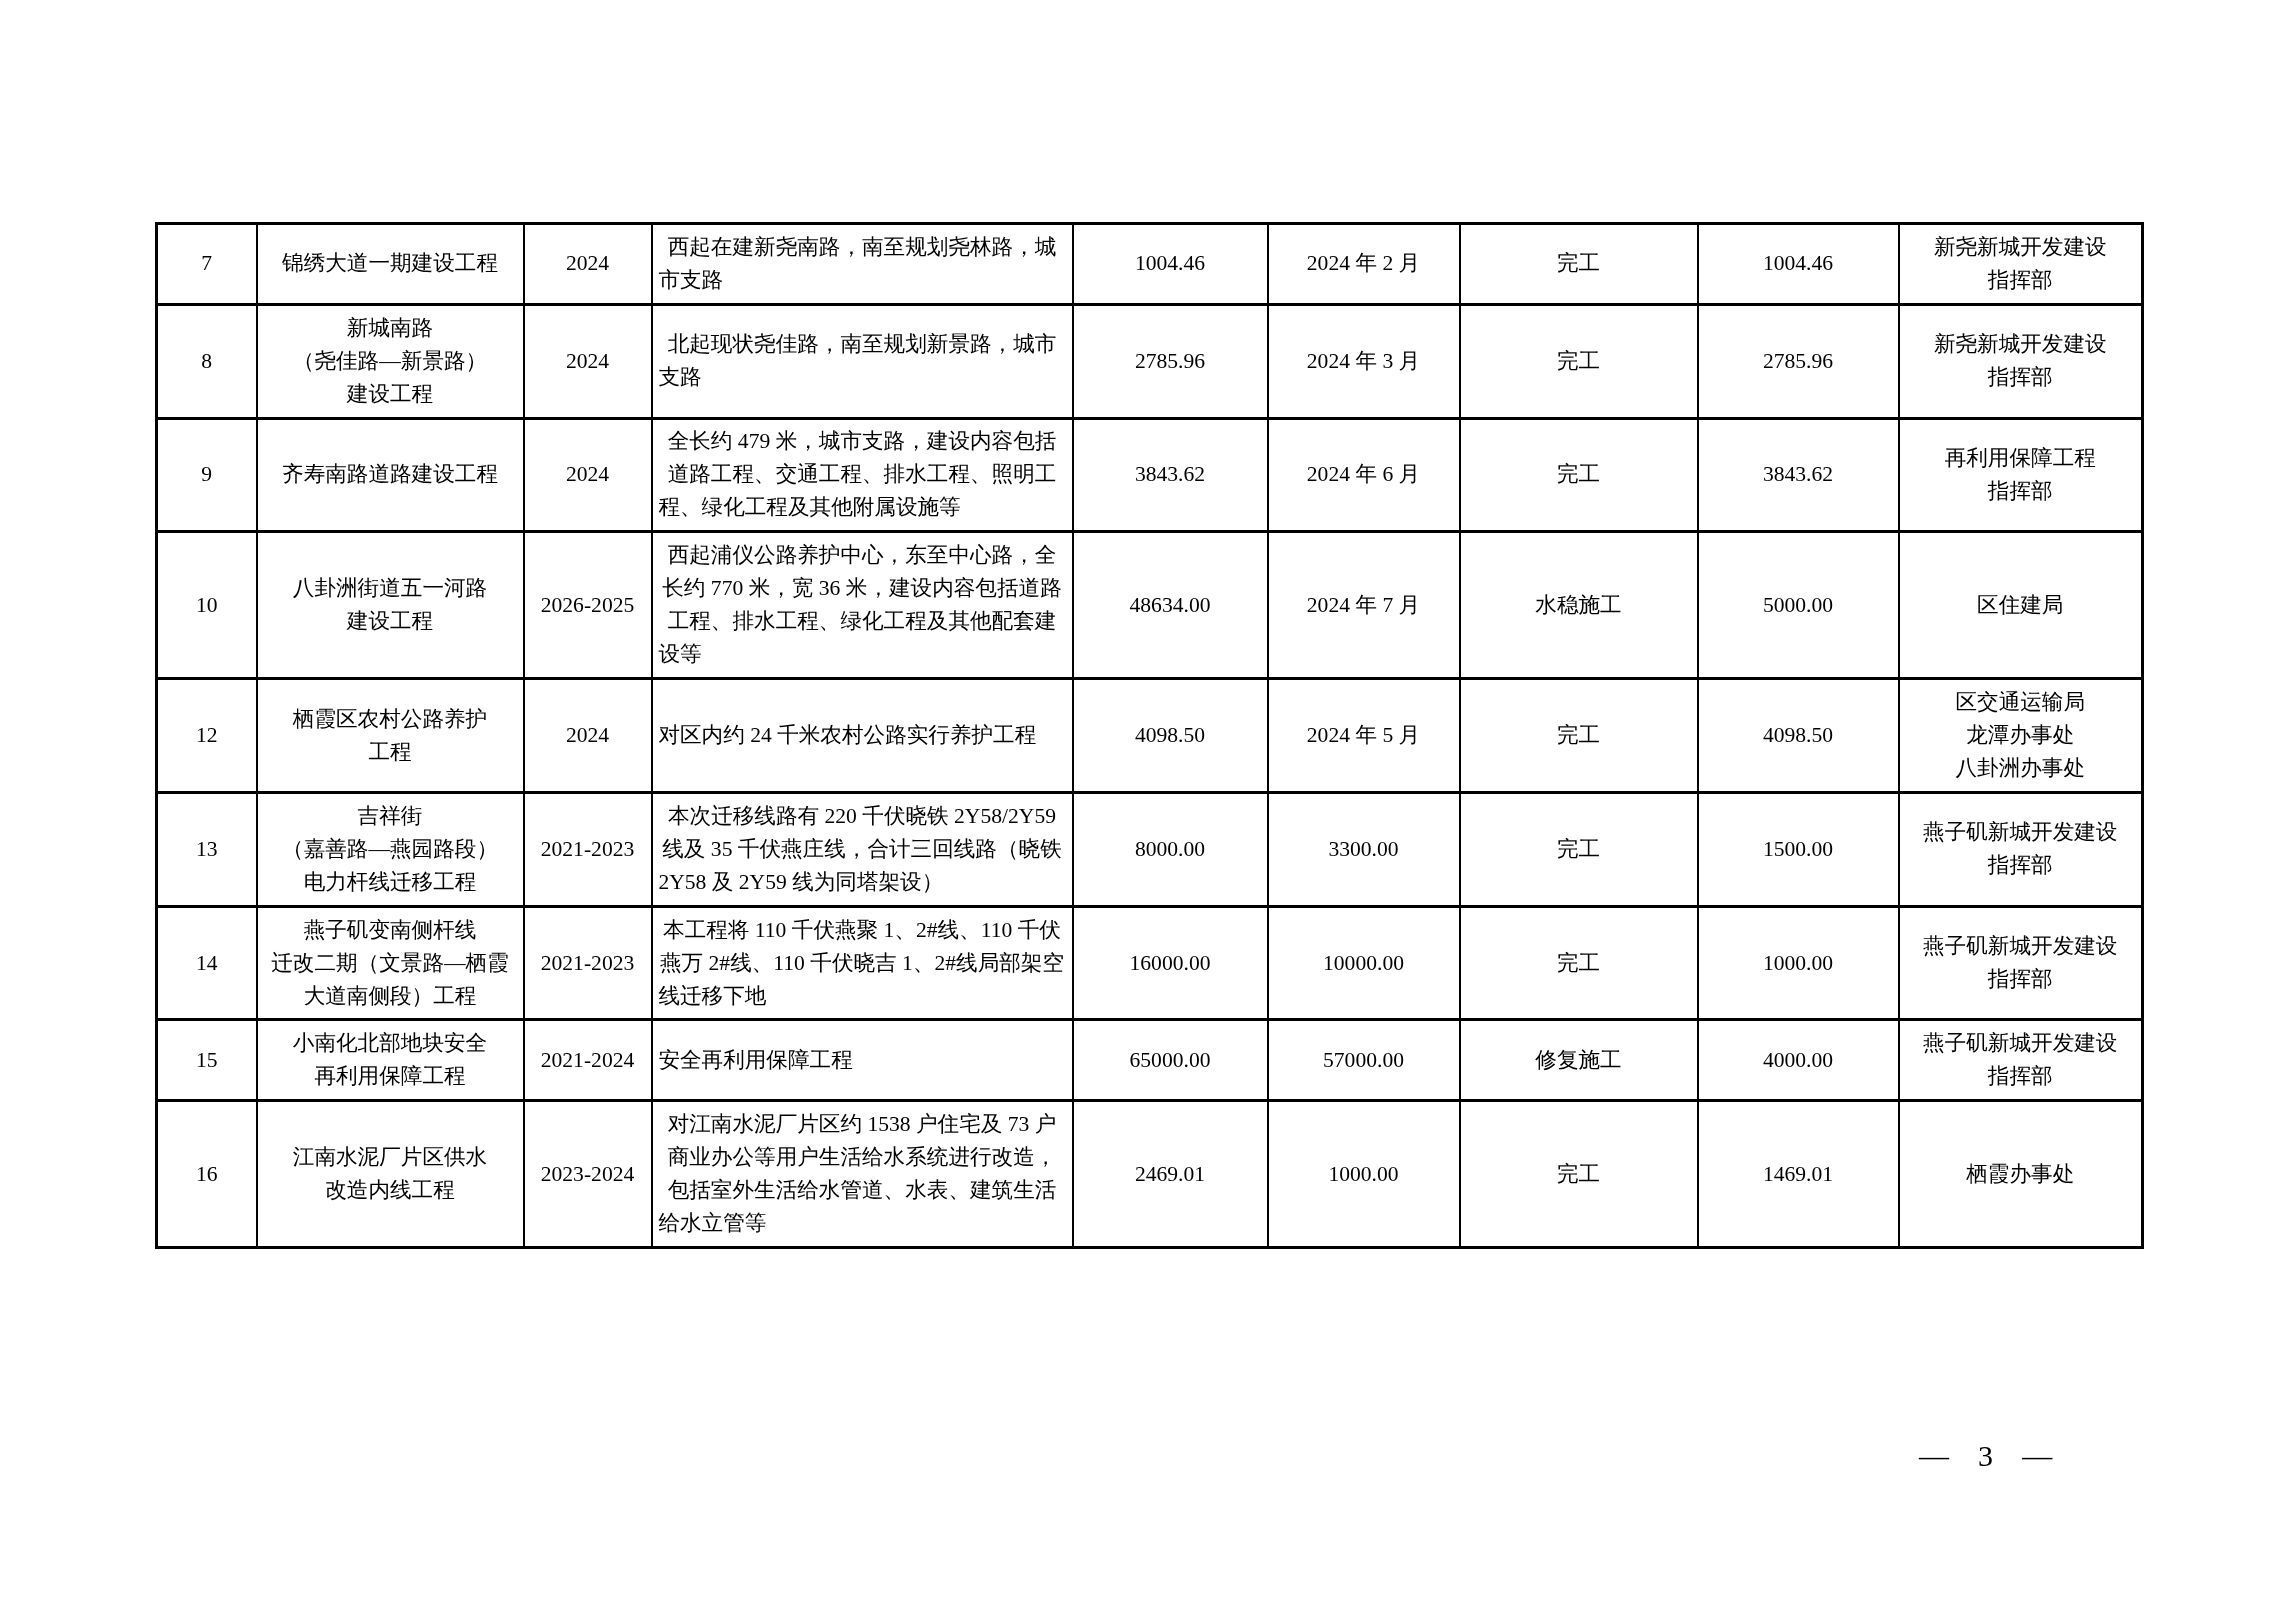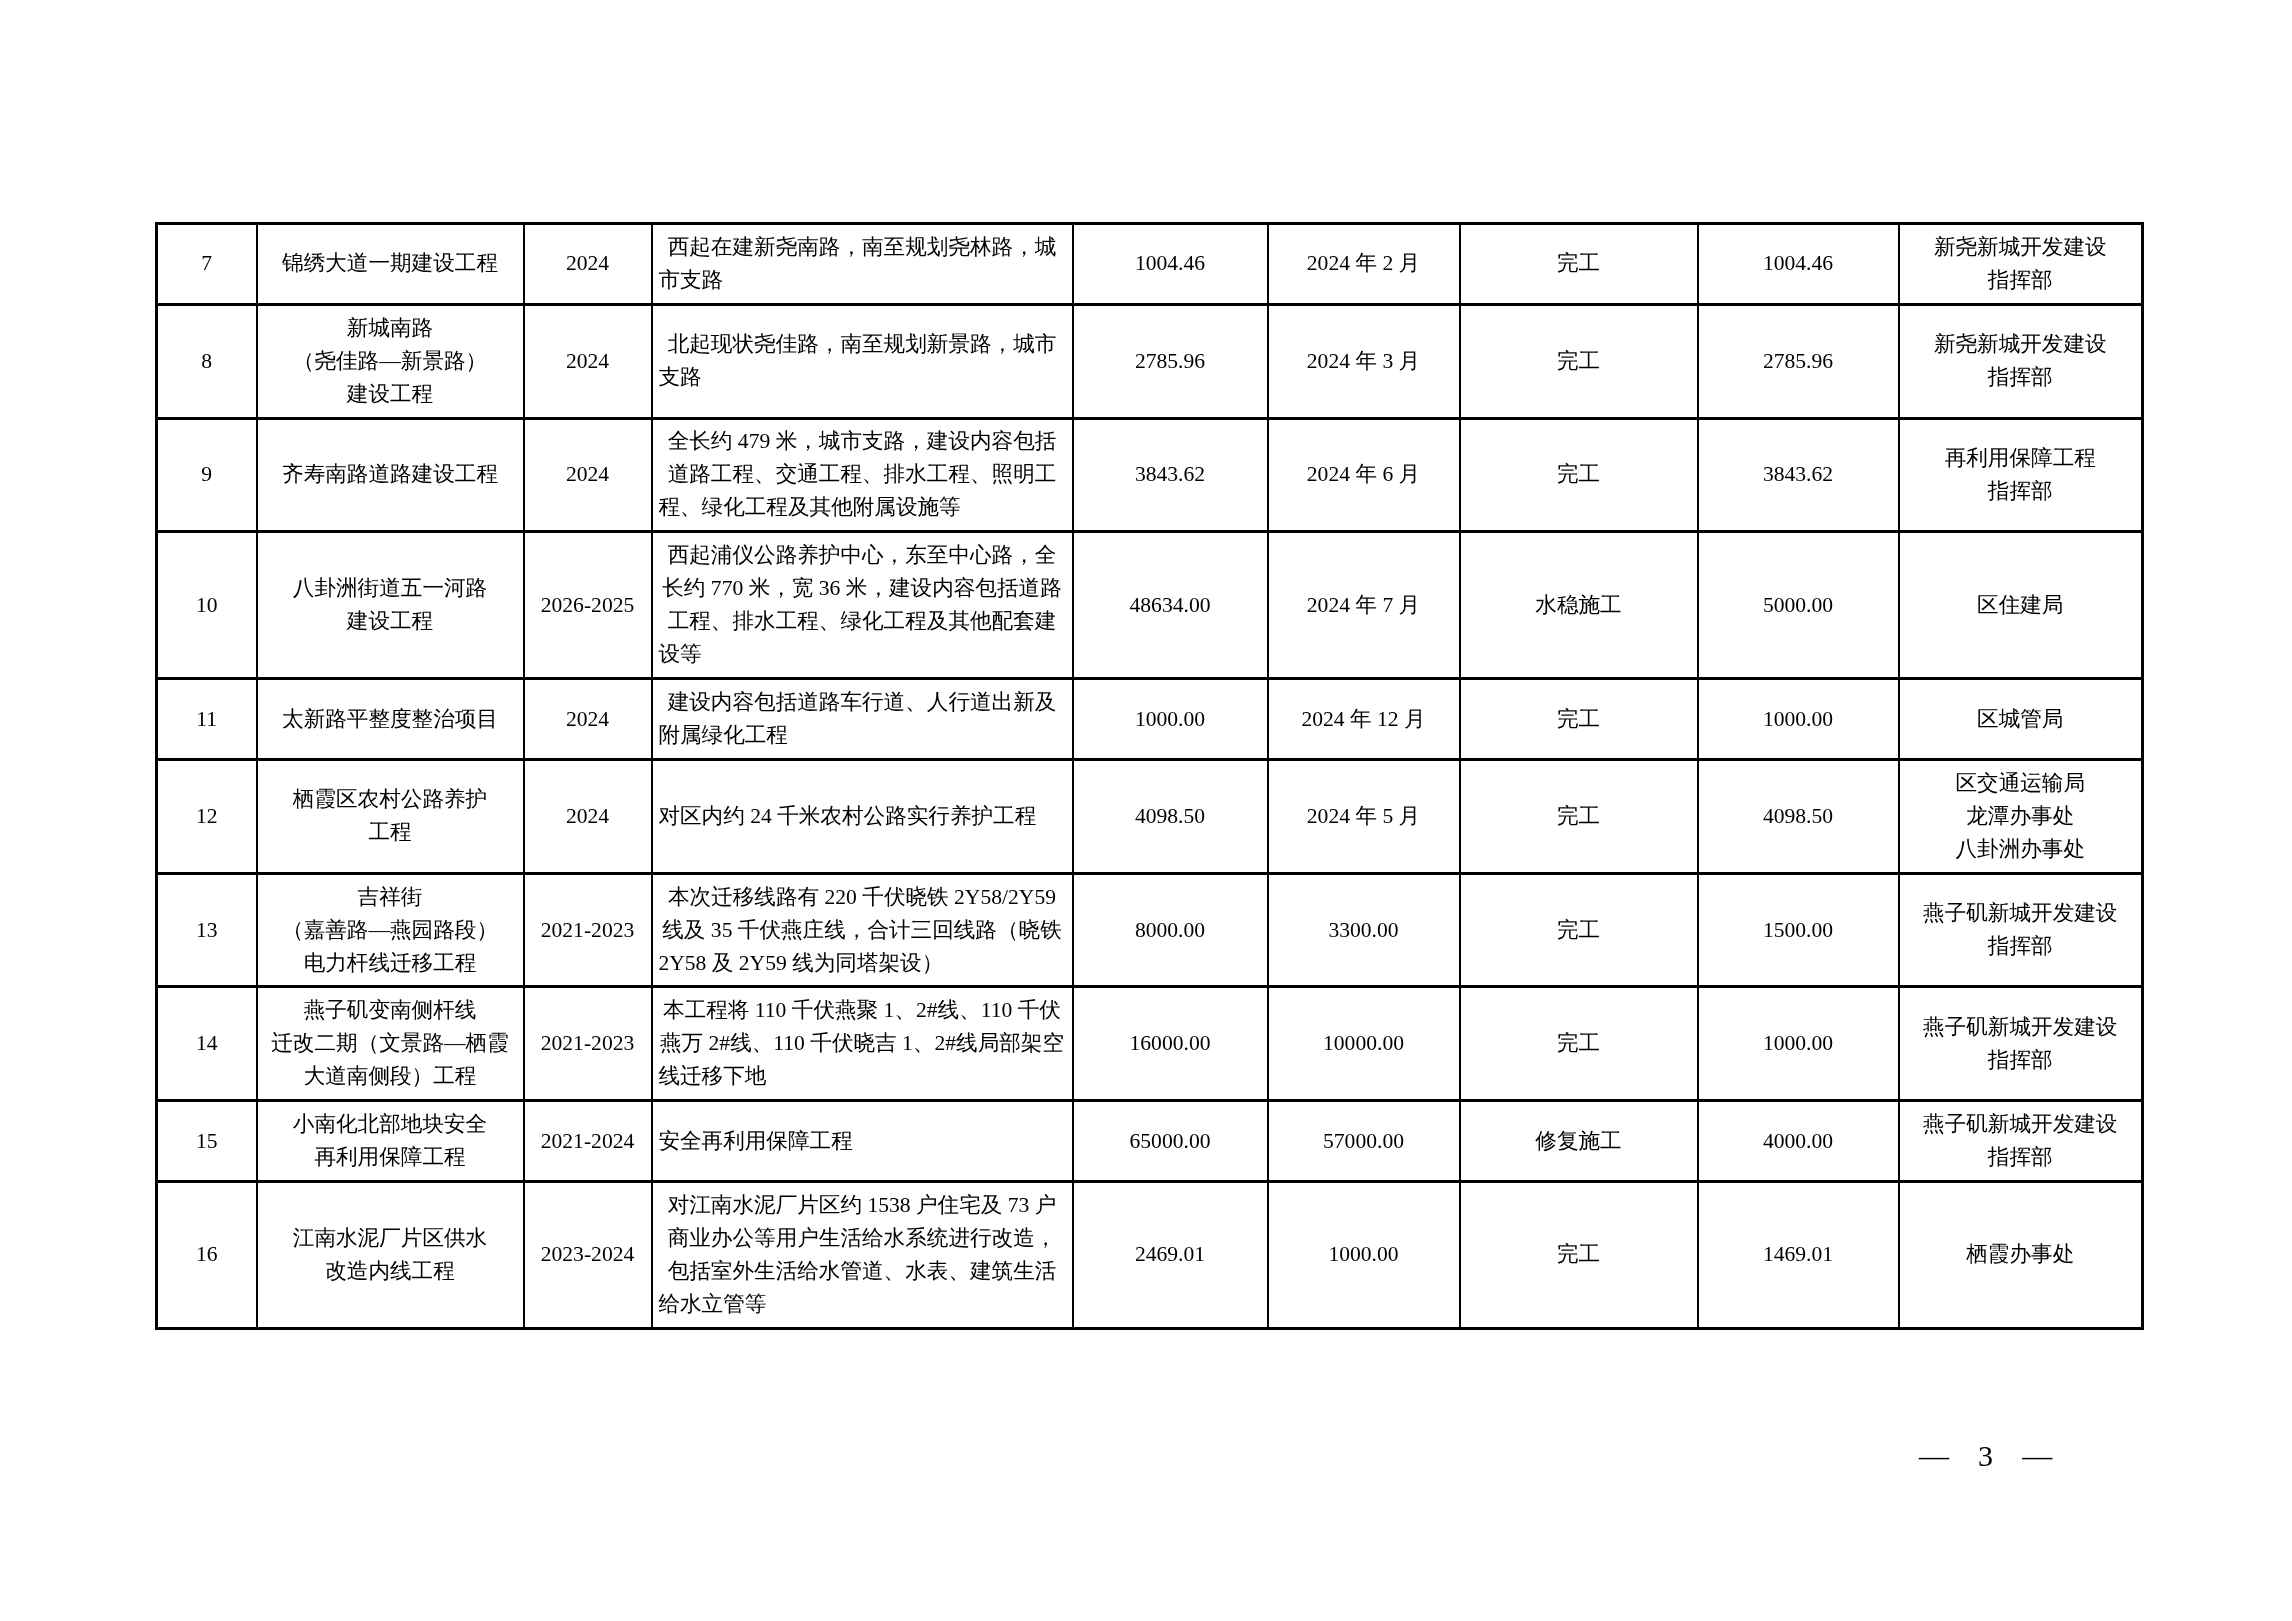--- a/index.html
+++ b/index.html
@@ -122,31 +122,20 @@
 建设工程</td>
           <td class="cell-years">2026-2025</td>
           <td class="cell-desc">西起浦仪公路养护中心，东至中心路，全长约 770 米，宽 36 米，建设内容包括道路工程、排水工程、绿化工程及其他配套建设等</td>
           <td class="cell-num">48634.00</td>
           <td class="cell-num">2024 年 7 月</td>
           <td class="cell-status">水稳施工</td>
           <td class="cell-num">5000.00</td>
           <td class="cell-unit pre">区住建局</td>
         </tr>
         <tr>
-          <td class="cell-no">11</td>
-          <td class="cell-name pre">太新路平整度整治项目</td>
-          <td class="cell-years">2024</td>
-          <td class="cell-desc">建设内容包括道路车行道、人行道出新及附属绿化工程</td>
-          <td class="cell-num">1000.00</td>
-          <td class="cell-num">2024 年 12 月</td>
-          <td class="cell-status">完工</td>
-          <td class="cell-num">1000.00</td>
-          <td class="cell-unit pre">区城管局</td>
-        </tr>
-        <tr>
           <td class="cell-no">12</td>
           <td class="cell-name pre">栖霞区农村公路养护
 工程</td>
           <td class="cell-years">2024</td>
           <td class="cell-desc">对区内约 24 千米农村公路实行养护工程</td>
           <td class="cell-num">4098.50</td>
           <td class="cell-num">2024 年 5 月</td>
           <td class="cell-status">完工</td>
           <td class="cell-num">4098.50</td>
           <td class="cell-unit pre">区交通运输局

